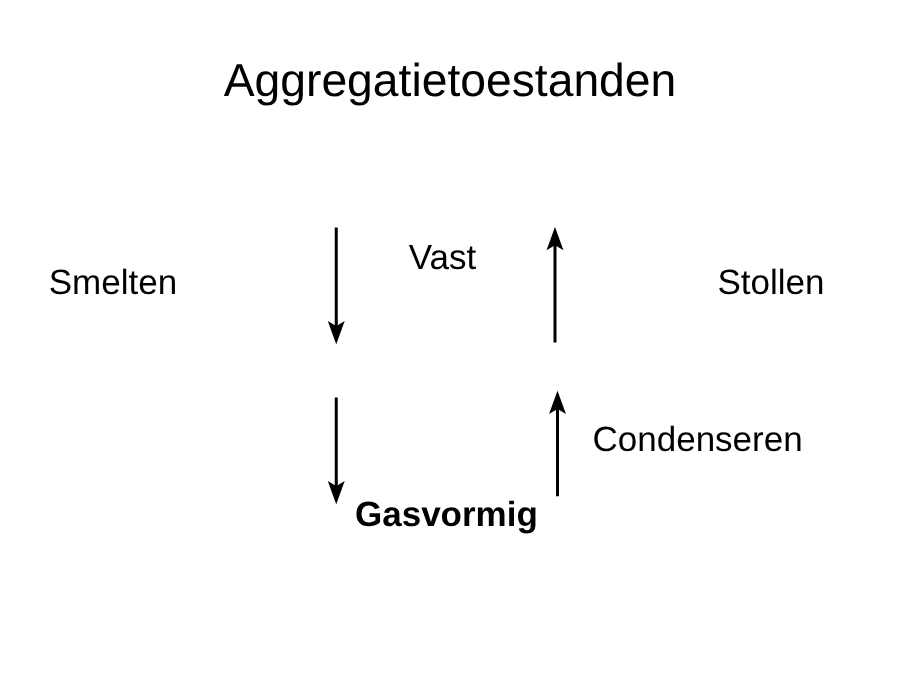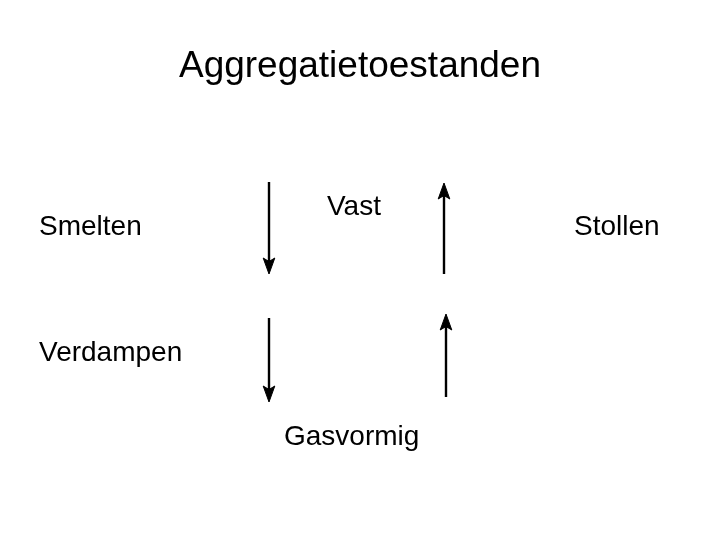--- a/index.html
+++ b/index.html
@@ -31,21 +31,21 @@
     left: 0;
     top: 46px;
     width: 720px;
     text-align: center;
     font-size: 37px;
     letter-spacing: 0px;
   }
   
   #state-vast      { left: 327px; top: 168px; font-size: 28px; margin-top: 24px; }
   #state-vloeibaar { left: 290px; top: 296px; font-size: 28px; }
-  #state-gasvormig { left: 284px; top: 422px; font-size: 28px; }
+  #state-gasvormig { left: 284px; top: 398px; font-size: 28px; font-weight: bold; }
   
   #trans-smelten     { left: 39px;  top: 212px; font-size: 28px; }
   #trans-stollen     { left: 542px; top: 212px; font-size: 28px; margin-left: 32px; }
   #trans-verdampen   { left: 39px;  top: 338px; font-size: 28px; }
   #trans-condenseren { left: 474px; top: 338px; font-size: 28px; }
 
   .arrow {
     position: absolute;
     overflow: visible;
   }
@@ -66,22 +66,22 @@
 
   <div class="txt" id="state-vast">Vast</div>
 
 
   <div class="txt" id="state-gasvormig">Gasvormig</div>
 
   <div class="txt" id="trans-smelten">Smelten</div>
 
   <div class="txt" id="trans-stollen">Stollen</div>
 
-  <div class="txt" id="trans-verdampen">Verdampen</div>
 
+  <div class="txt" id="trans-condenseren">Condenseren</div>
 
   <svg class="arrow" style="left:254px; top:178px;" width="30" height="100" viewBox="0 0 30 100">
     <line x1="15" y1="4" x2="15" y2="86"></line>
     <polygon points="15,96 9.2,80 15,83.5 20.8,80"></polygon>
   </svg>
 
   <svg class="arrow" style="left:429px; top:180px;" width="30" height="100" viewBox="0 0 30 100">
     <line x1="15" y1="94" x2="15" y2="12"></line>
     <polygon points="15,3 9.2,19 15,15.5 20.8,19"></polygon>
   </svg>

